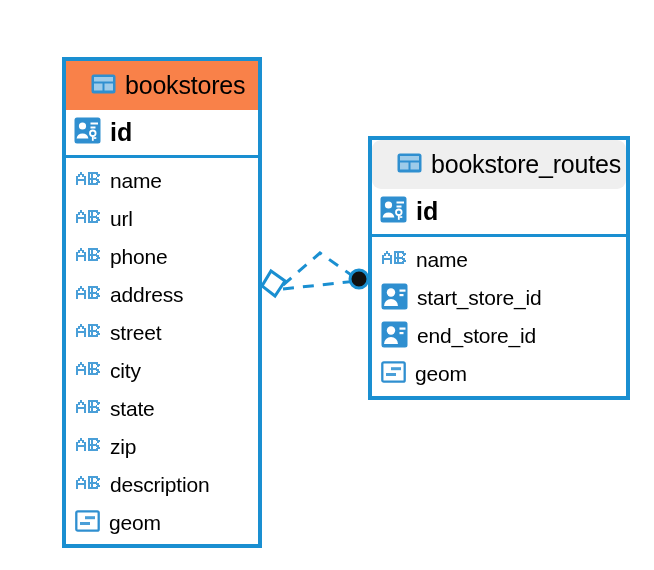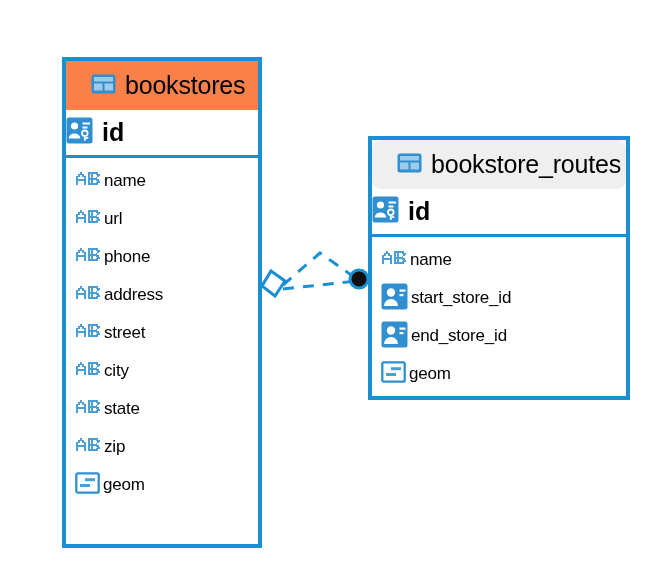--- a/index.html
+++ b/index.html
@@ -31,33 +31,33 @@
   .entity-header.orange{ background:#f98149; }
   .entity-header.grey{ background:#efefef;border-radius:9px; }
   .entity-title{
     font-size:25px;color:#000;margin-left:9px;
     white-space:nowrap;letter-spacing:-0.2px;
   }
 
   
   .pk-row{
     display:flex;align-items:center;
-    height:48px;box-sizing:border-box;
+    height:48px;padding-left:8px;box-sizing:border-box;
     border-bottom:3px solid #1a8fd1;
     background:#fff;
   }
   .pk-label{font-size:25px;font-weight:bold;color:#000;margin-left:9px;}
 
   
   .attrs{padding-top:4px;}
   .attr-row{
     display:flex;align-items:center;
     height:38px;padding-left:9px;box-sizing:border-box;
   }
-  .attr-label{font-size:17px;color:#000;margin-left:3px;white-space:nowrap;letter-spacing:-0.2px;}
+  .attr-label{font-size:21px;color:#000;margin-left:9px;white-space:nowrap;letter-spacing:-0.2px;}
 
   
   .icon{flex:0 0 auto;display:block;}
   .icon-abc{width:26px;height:14px;}
   .icon-card{width:27px;height:27px;}
   .icon-table{width:25px;height:20px;}
   .icon-geom{width:25px;height:22px;}
 
   
   #connector{position:absolute;left:0;top:0;width:654px;height:570px;pointer-events:none;}
@@ -195,20 +195,30 @@
         <span class="icon">
           <svg class="icon-abc" viewBox="0 0 26 14" xmlns="http://www.w3.org/2000/svg" shape-rendering="crispEdges">
             <path d="M1 13 V4 H3 V2 H5 V0 H7 V2 H9 V4 H11 V13 H9 V9 H3 V13 Z M3 7 H9 V5 H7 V3 H5 V5 H3 Z" fill="#4a9fd8"></path>
             <path d="M13 0 H22 V2 H24 V5 H22 V7 H24 V11 H22 V13 H13 Z M15 2 V6 H21 V5 H22 V3 H21 V2 Z M15 8 V11 H21 V10 H22 V9 H21 V8 Z" fill="#4a9fd8"></path>
             <path d="M26 2 H24 V0 H19 V2 H17 V11 H19 V13 H24 V11 H26 V9 H24 V11 H19 V2 H24 V4 H26 Z" fill="#4a9fd8" transform="translate(-1 0)"></path>
           </svg>
         </span>
         <span class="attr-label">zip</span>
       </div>
 
+      <div class="attr-row">
+        <span class="icon">
+          <svg class="icon-abc" viewBox="0 0 26 14" xmlns="http://www.w3.org/2000/svg" shape-rendering="crispEdges">
+            <path d="M1 13 V4 H3 V2 H5 V0 H7 V2 H9 V4 H11 V13 H9 V9 H3 V13 Z M3 7 H9 V5 H7 V3 H5 V5 H3 Z" fill="#4a9fd8"></path>
+            <path d="M13 0 H22 V2 H24 V5 H22 V7 H24 V11 H22 V13 H13 Z M15 2 V6 H21 V5 H22 V3 H21 V2 Z M15 8 V11 H21 V10 H22 V9 H21 V8 Z" fill="#4a9fd8"></path>
+            <path d="M26 2 H24 V0 H19 V2 H17 V11 H19 V13 H24 V11 H26 V9 H24 V11 H19 V2 H24 V4 H26 Z" fill="#4a9fd8" transform="translate(-1 0)"></path>
+          </svg>
+        </span>
+        <span class="attr-label">description</span>
+      </div>
 
       <div class="attr-row">
         <span class="icon">
           <svg class="icon-geom" viewBox="0 0 25 22" xmlns="http://www.w3.org/2000/svg">
             <rect x="1.3" y="1.3" width="22.4" height="19.4" rx="1.5" fill="#ffffff" stroke="#2f8fd0" stroke-width="2.3"></rect>
             <rect x="10" y="6.2" width="10" height="3" fill="#4a9fd8"></rect>
             <rect x="5" y="12" width="10" height="3" fill="#4a9fd8"></rect>
           </svg>
         </span>
         <span class="attr-label">geom</span>

